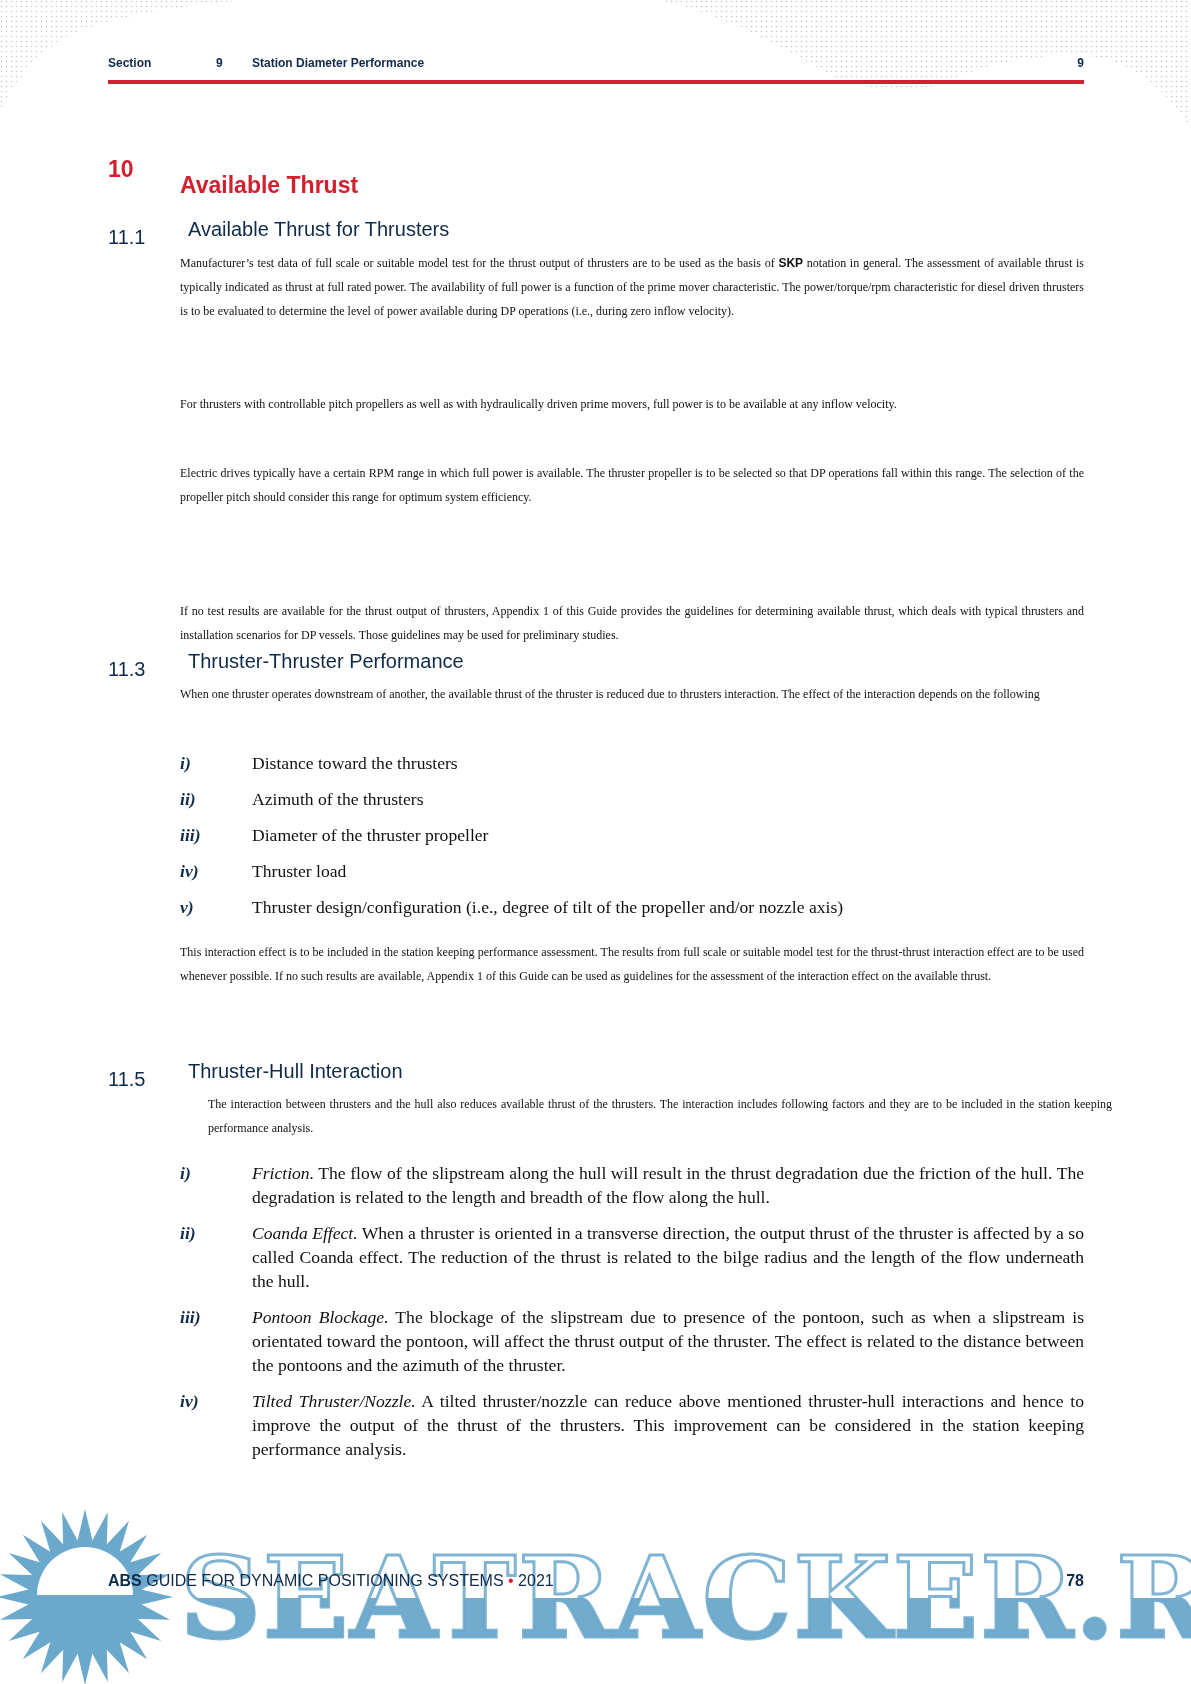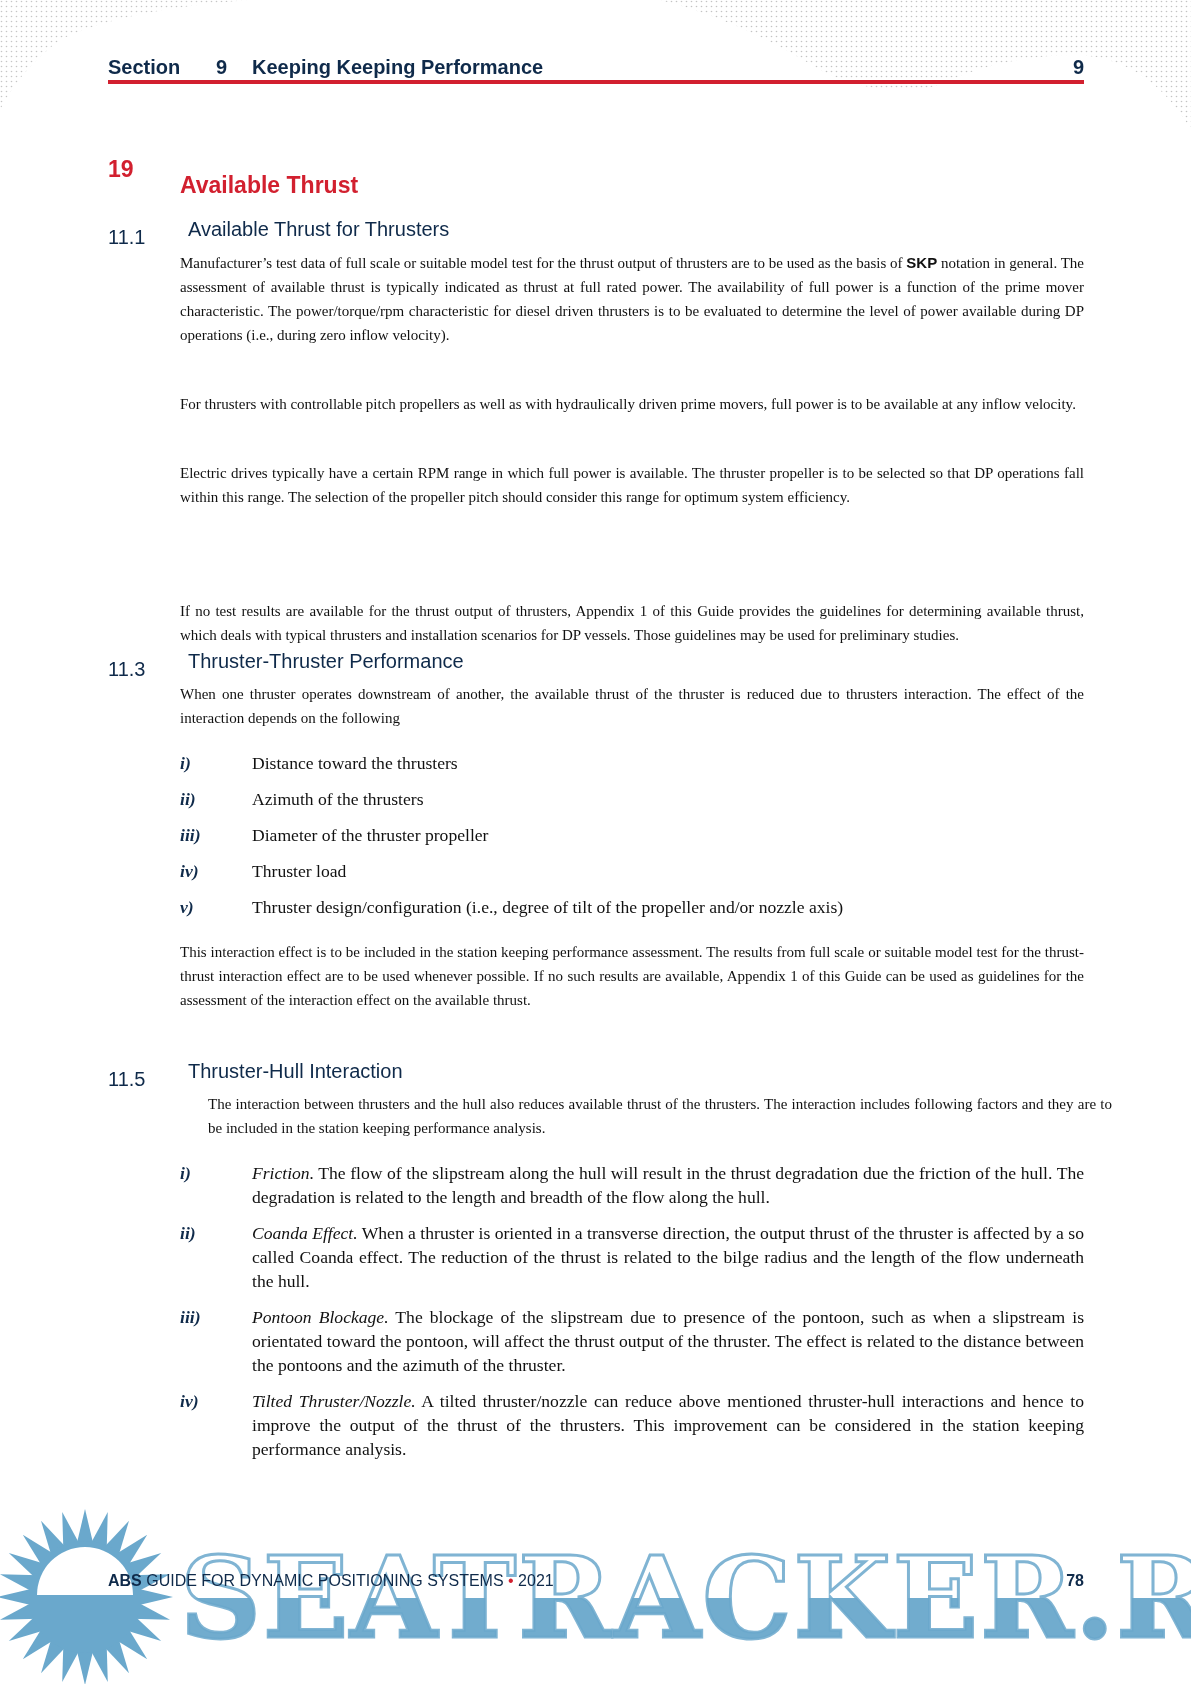--- a/index.html
+++ b/index.html
@@ -1,33 +1,33 @@
 <!DOCTYPE html>
 <html><head>
 <meta charset="utf-8">
 <style>
   html, body { margin: 0; padding: 0; background: #ffffff; }
   body { width: 1191px; height: 1684px; position: relative; overflow: hidden; font-family: "Liberation Serif", serif; color: #111; }
   .dots { position: absolute; pointer-events: none; }
-  .header { position: absolute; left: 108px; top: 52px; width: 976px; height: 30px; font-family: "Liberation Sans", sans-serif; font-weight: bold; font-size: 20px; color: #0f2a4a; }
+  .header { position: absolute; left: 108px; top: 52px; width: 976px; height: 30px; font-family: "Liberation Sans", sans-serif; font-weight: bold; font-size: 12px; color: #0f2a4a; }
   .header .sec-label { position: absolute; left: 0; top: 4px; }
   .header .sec-num { position: absolute; left: 108px; top: 4px; }
   .header .sec-title { position: absolute; left: 144px; top: 4px; }
   .header .page-right { position: absolute; right: 0; top: 4px; }
   .rule { position: absolute; left: 108px; top: 80px; width: 976px; height: 4px; background: #d2202f; }
 
   .h1 { position: absolute; left: 108px; top: 156px; font-family: "Liberation Sans", sans-serif; font-weight: bold; font-size: 23px; color: #d2202f; }
   .h1 .num { position: absolute; left: 0; top: 0; }
   .h1 .txt { position: absolute; left: 72px; top: 16px; white-space: nowrap; }
 
   .h2 { position: absolute; left: 108px; font-family: "Liberation Sans", sans-serif; font-size: 20px; color: #0f2a4a; white-space: nowrap; }
   .h2 .num { position: absolute; left: 0; top: 8px; }
   .h2 .txt { position: absolute; left: 72px; top: 0; margin-left: 8px; }
 
-  .para { position: absolute; left: 180px; width: 904px; font-size: 15px; line-height: 24px; text-align: justify; color: #111; }
+  .para { position: absolute; left: 180px; width: 904px; font-size: 12px; line-height: 24px; text-align: justify; color: #111; }
   .para b { font-family: "Liberation Sans", sans-serif; font-weight: bold; }
 
   .li { position: absolute; left: 180px; width: 904px; font-size: 17.6px; line-height: 24px; }
   .li .mark { position: absolute; left: 0; top: 0; font-style: italic; font-weight: bold; color: #0f2a4a; }
   .li .body { position: absolute; left: 72px; top: 0; width: 832px; text-align: justify; }
   .li .body i { font-style: italic; }
 
   .footer { position: absolute; left: 108px; top: 1572px; width: 976px; font-family: "Liberation Sans", sans-serif; font-size: 16px; color: #0f2a4a; }
   .footer .abs { font-weight: bold; text-align: center; }
   .footer .dot { color: #d2202f; }
@@ -46,27 +46,27 @@
       <circle cx="1.5" cy="1.5" r="0.8" fill="#b8b8b8"></circle>
     </pattern>
   </defs>
   <path d="M0,0 L250,0 Q120,10 60,40 Q20,70 0,110 Z" fill="url(#dp)" opacity="0.8"></path>
   <path d="M660,0 L1191,0 L1191,130 Q1150,60 1080,55 Q1000,55 940,85 Q880,100 820,70 Q740,20 660,0 Z" fill="url(#dp)" opacity="0.85"></path>
 </svg>
 
 <div class="header">
   <span class="sec-label">Section</span>
   <span class="sec-num">9</span>
-  <span class="sec-title">Keeping Keeping Performance</span>
+  <span class="sec-title">Station Diameter Performance</span>
   <span class="page-right">9</span>
 </div>
 <div class="rule"></div>
 
 <div class="h1">
-  <span class="num">19</span>
+  <span class="num">10</span>
   <span class="txt">Available Thrust</span>
 </div>
 
 <div class="h2" style="top:218px;">
   <span class="num">11.1</span>
   <span class="txt">Available Thrust for Thrusters</span>
 </div>
 <div class="para" style="top:251px;"><span>Manufacturer’s test data of full scale or suitable model test for the thrust output of thrusters are to be used as the basis of </span><b>SKP</b><span> notation in general. The assessment of available thrust is typically indicated as thrust at full rated power. The availability of full power is a function of the prime mover characteristic. The power/torque/rpm characteristic for diesel driven thrusters is to be evaluated to determine the level of power available during DP operations (i.e., during zero inflow velocity).</span></div>
 <div class="para" style="top:392px;">For thrusters with controllable pitch propellers as well as with hydraulically driven prime movers, full power is to be available at any inflow velocity.</div>
 <div class="para" style="top:461px;">Electric drives typically have a certain RPM range in which full power is available. The thruster propeller is to be selected so that DP operations fall within this range. The selection of the propeller pitch should consider this range for optimum system efficiency.</div>

